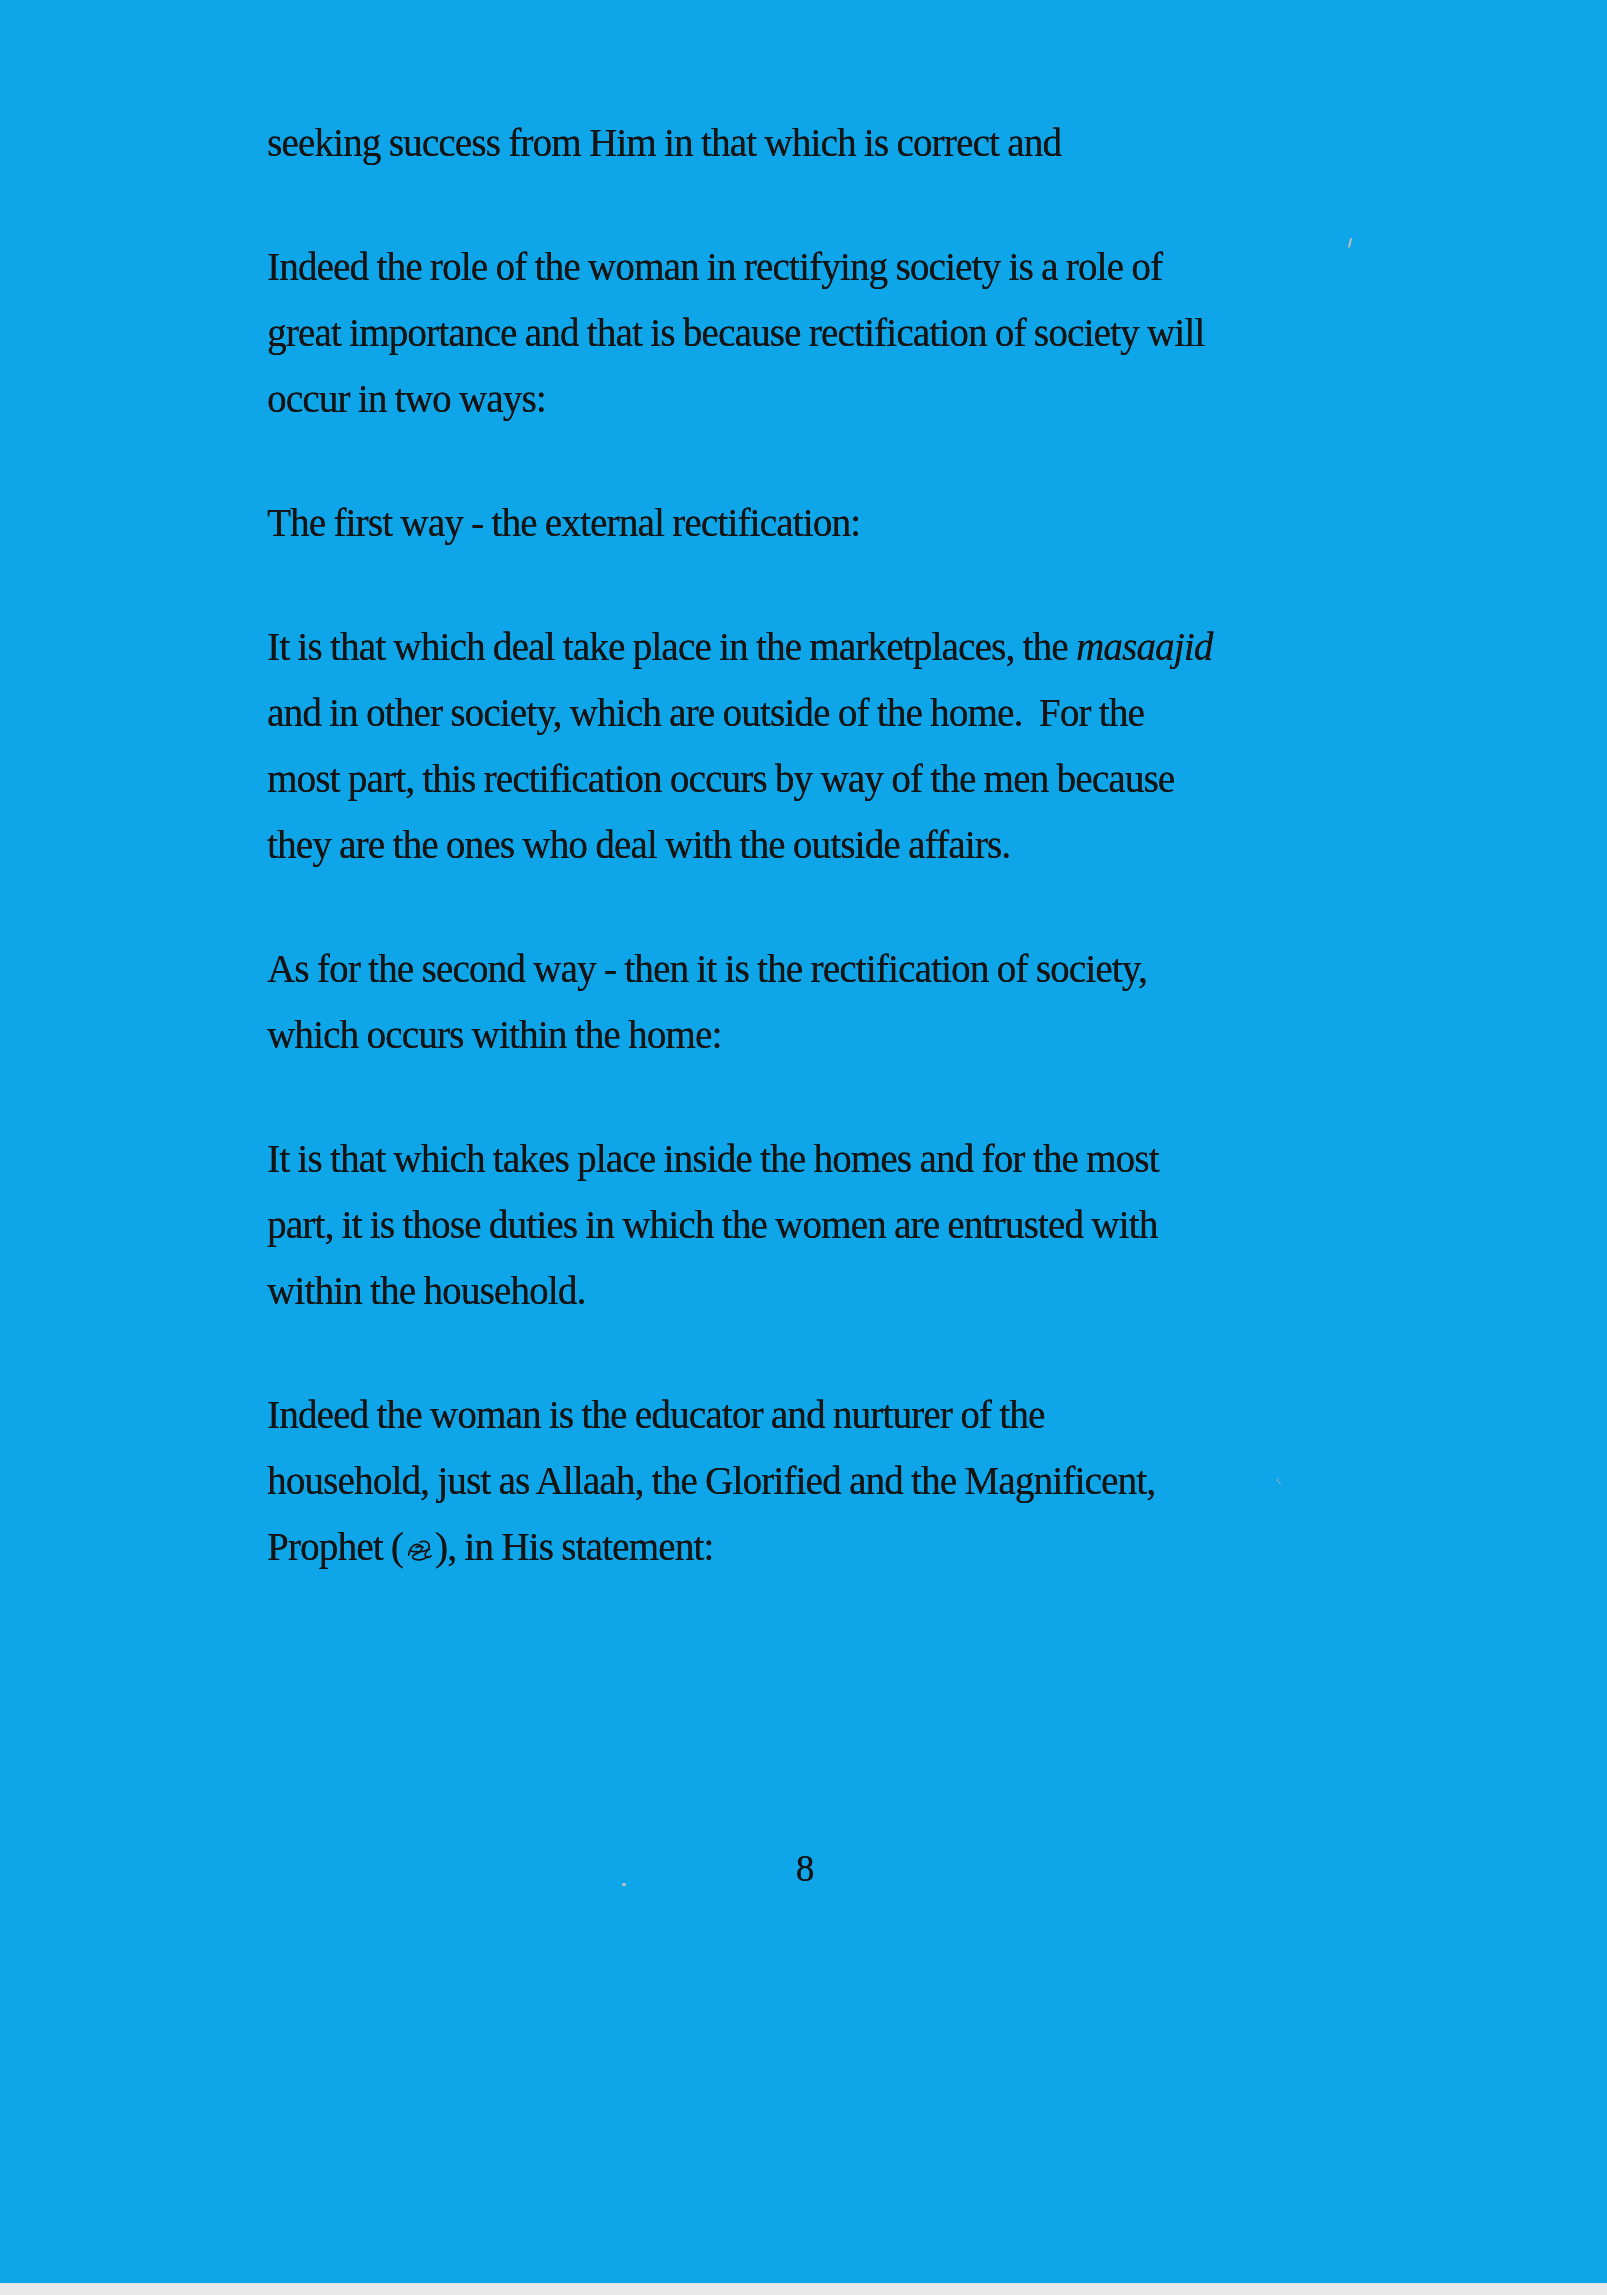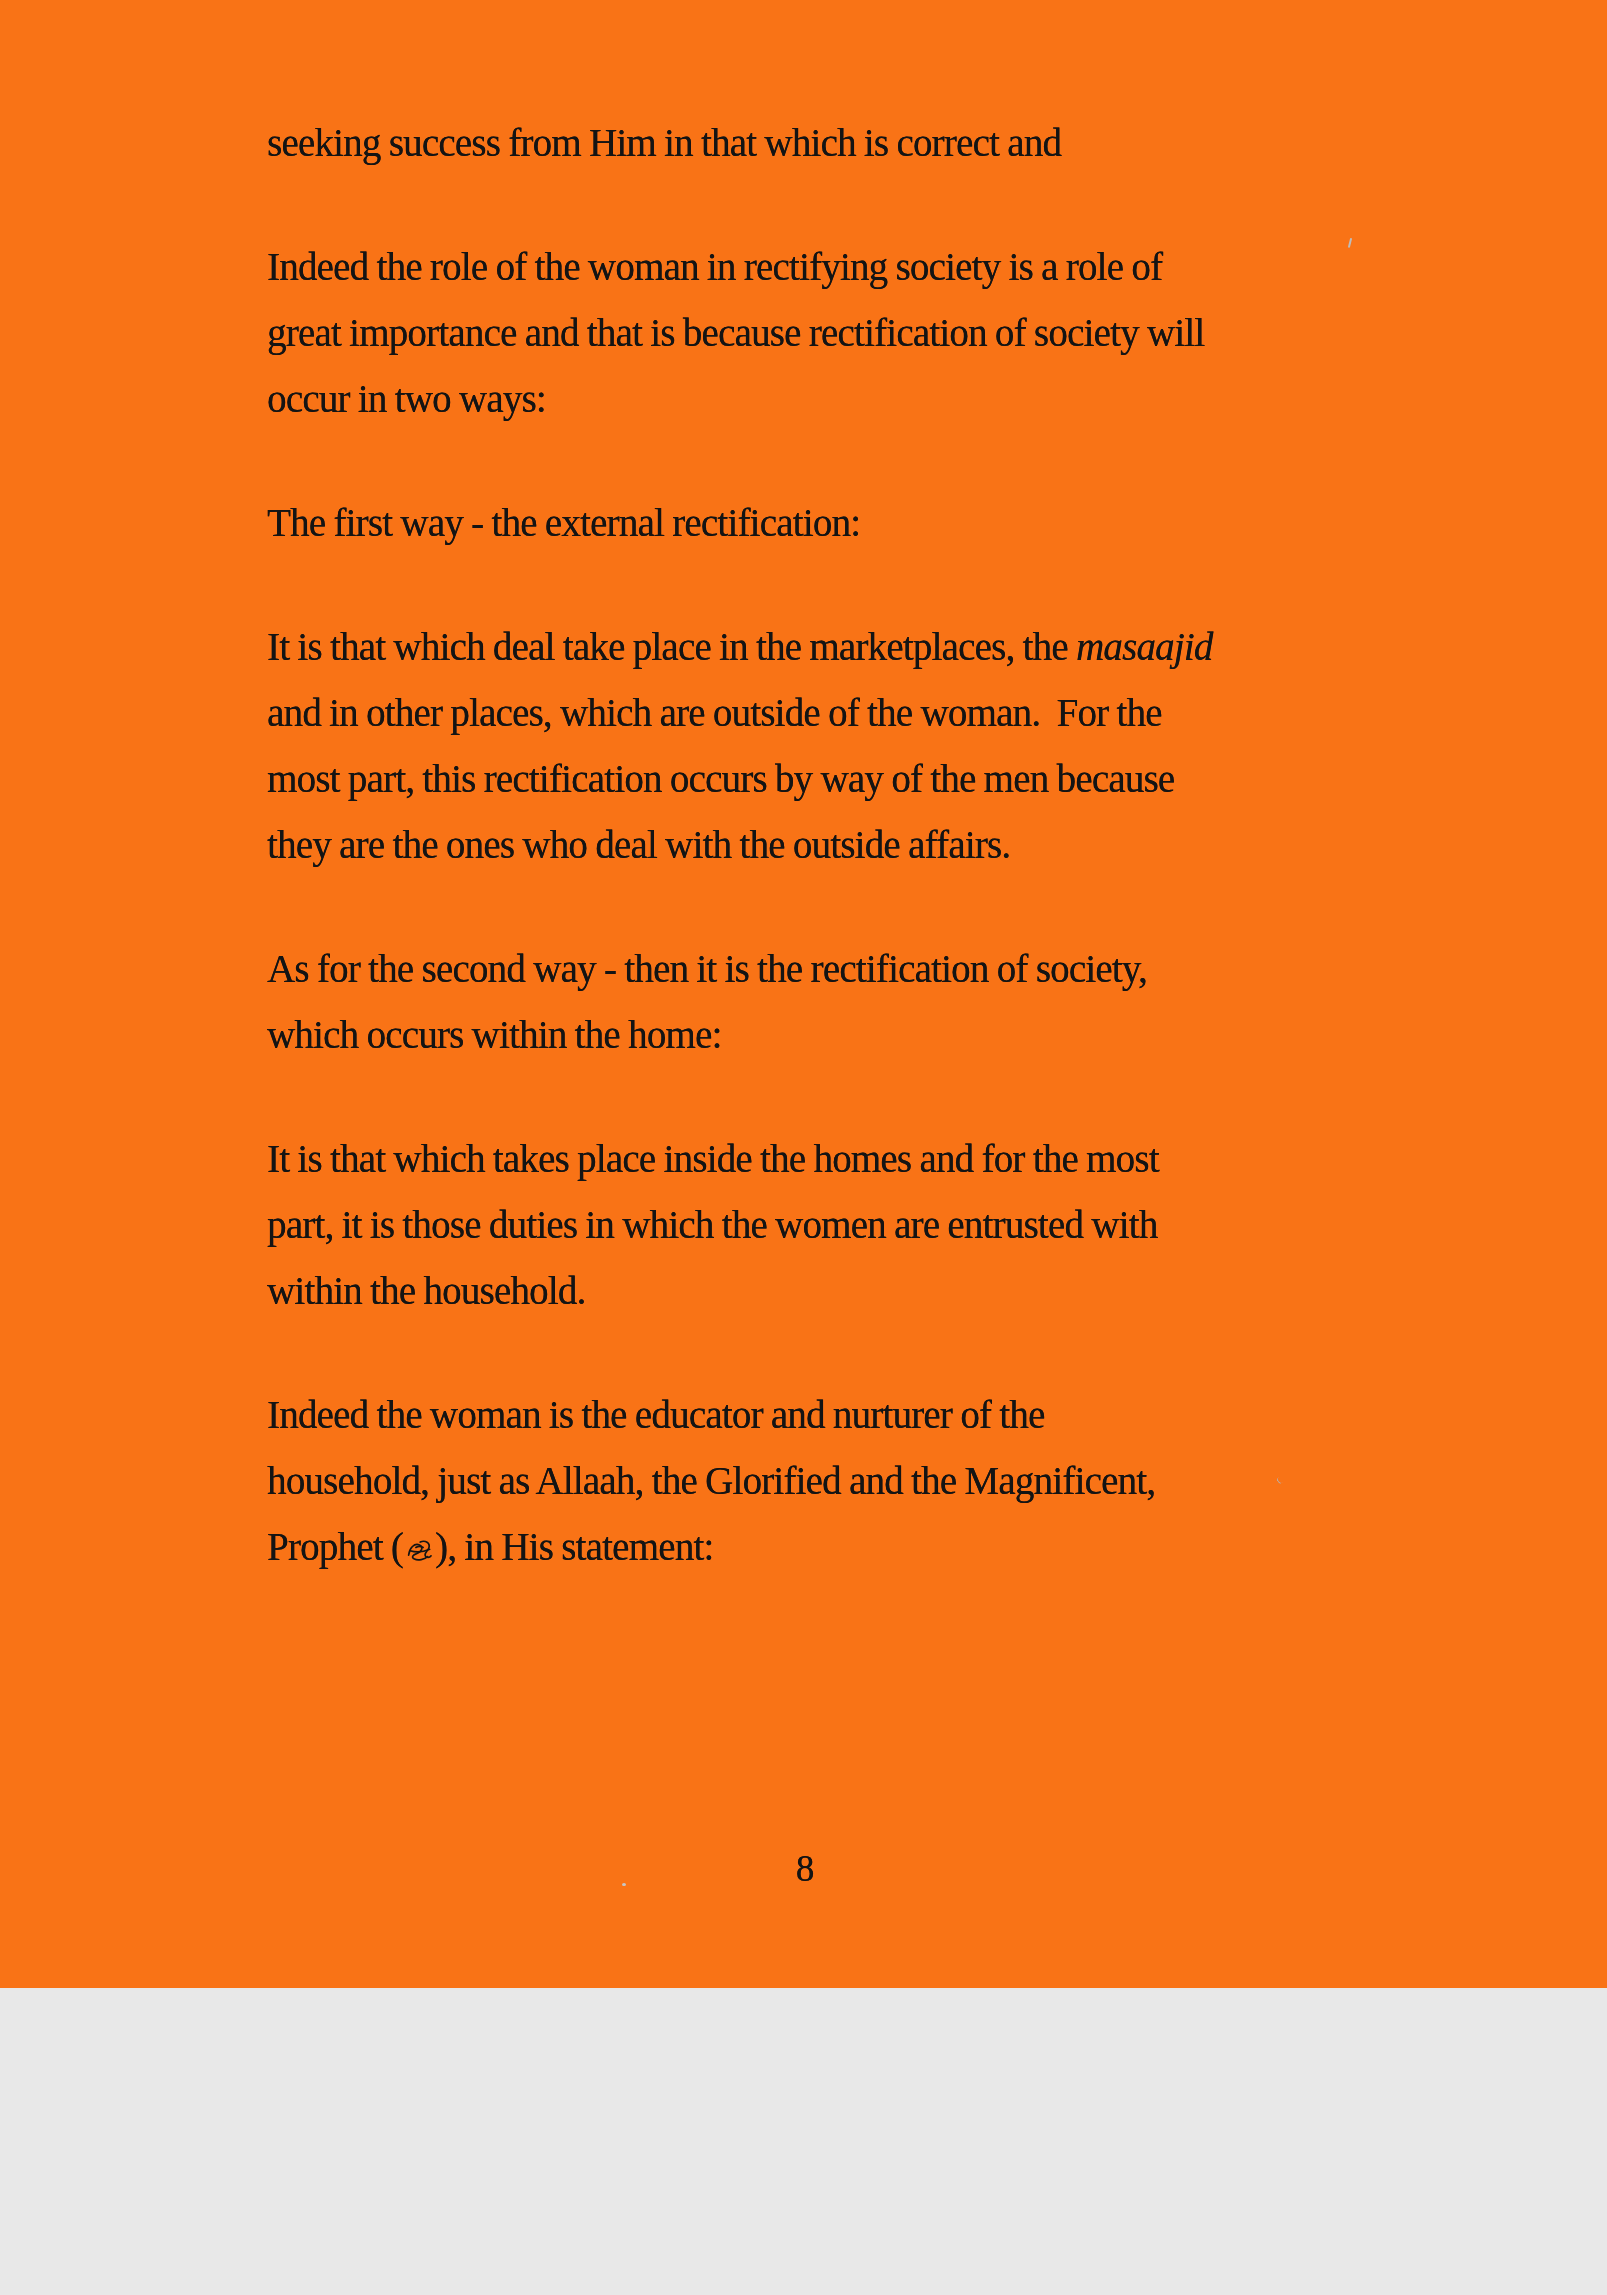--- a/index.html
+++ b/index.html
@@ -1,20 +1,20 @@
 <!DOCTYPE html>
 <html style="font-size:12.4px"><head>
 <meta charset="utf-8">
 <style>
   html, body { margin: 0; padding: 0; background: #e8e8e8; }
   .page {
     position: relative;
     width: 1607px;
-    height: 1988px;
-    background: #f97316;
+    height: 2283px;
+    background: #0ea5e9;
     font-family: "Liberation Serif", serif;
     color: #141414;
     overflow: hidden;
   }
   .text-block {
     position: absolute;
     left: 267px;
     top: 110px;
     width: 1208px;
   }
@@ -67,21 +67,21 @@
       <span class="line">great importance and that is because rectification of society will</span>
       <span class="line">occur in two ways:</span>
     </p>
 
     <p class="para">
       <span class="line">The first way - the external rectification:</span>
     </p>
 
     <p class="para">
       <span class="line"><span>It is that which deal take place in the marketplaces, the </span><span class="italic">masaajid</span></span>
-      <span class="line">and in other places, which are outside of the woman.  For the</span>
+      <span class="line">and in other society, which are outside of the home.  For the</span>
       <span class="line">most part, this rectification occurs by way of the men because</span>
       <span class="line">they are the ones who deal with the outside affairs.</span>
     </p>
 
     <p class="para">
       <span class="line">As for the second way - then it is the rectification of society,</span>
       <span class="line">which occurs within the home:</span>
     </p>
 
     <p class="para">

